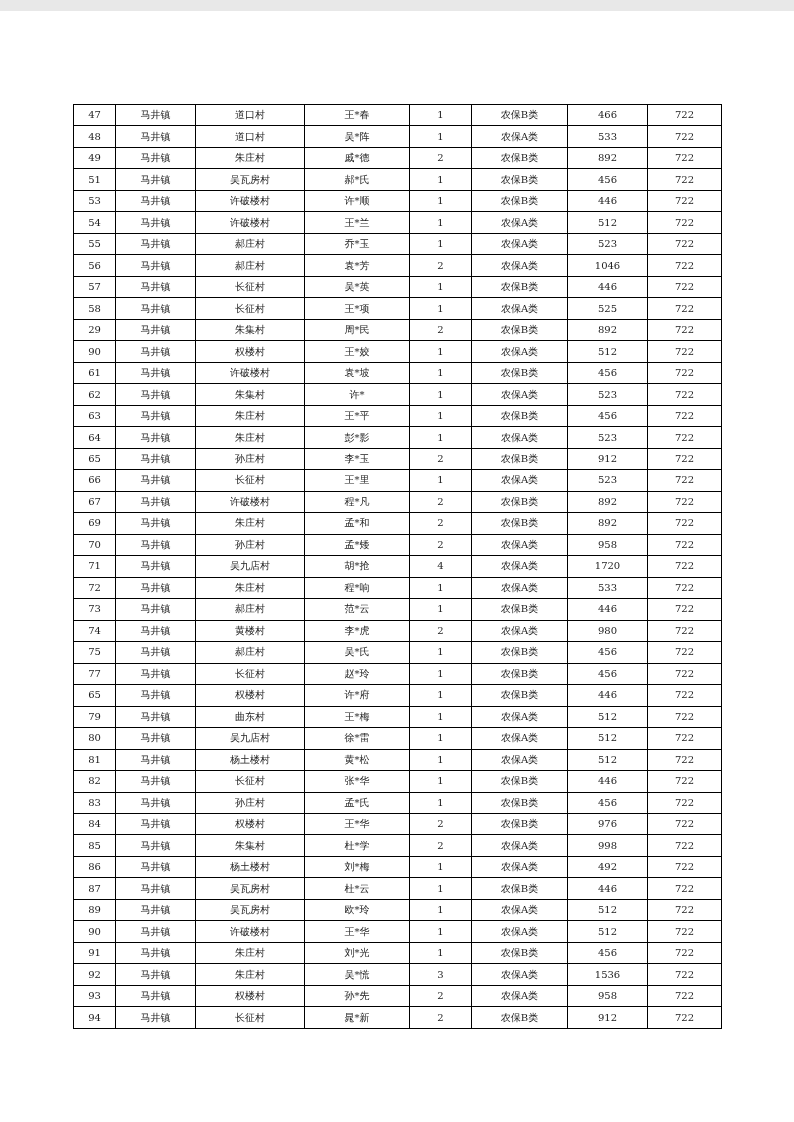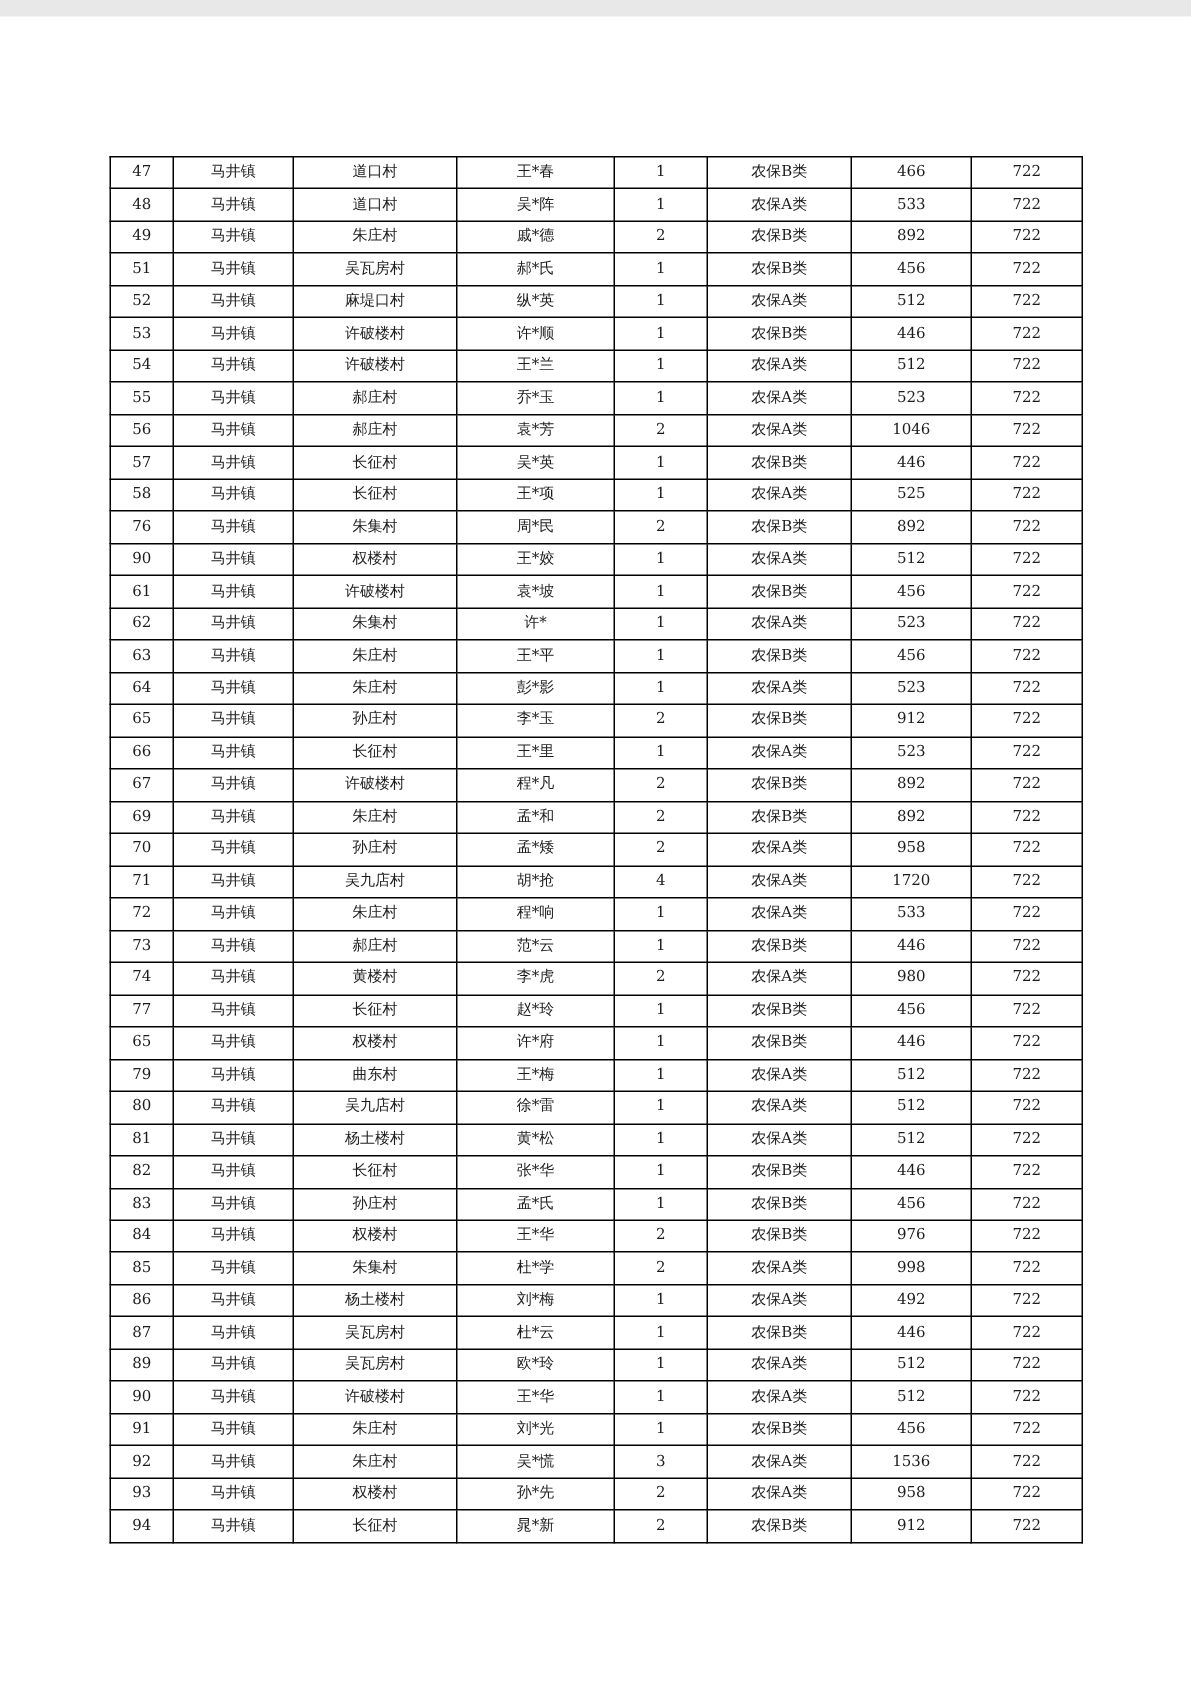--- a/index.html
+++ b/index.html
@@ -89,30 +89,20 @@
           <td>51</td>
           <td>马井镇</td>
           <td>吴瓦房村</td>
           <td>郝*氏</td>
           <td>1</td>
           <td>农保B类</td>
           <td>456</td>
           <td>722</td>
         </tr>
         <tr>
-          <td>52</td>
-          <td>马井镇</td>
-          <td>麻堤口村</td>
-          <td>纵*英</td>
-          <td>1</td>
-          <td>农保A类</td>
-          <td>512</td>
-          <td>722</td>
-        </tr>
-        <tr>
           <td>53</td>
           <td>马井镇</td>
           <td>许破楼村</td>
           <td>许*顺</td>
           <td>1</td>
           <td>农保B类</td>
           <td>446</td>
           <td>722</td>
         </tr>
         <tr>
@@ -159,21 +149,21 @@
           <td>58</td>
           <td>马井镇</td>
           <td>长征村</td>
           <td>王*项</td>
           <td>1</td>
           <td>农保A类</td>
           <td>525</td>
           <td>722</td>
         </tr>
         <tr>
-          <td>76</td>
+          <td>29</td>
           <td>马井镇</td>
           <td>朱集村</td>
           <td>周*民</td>
           <td>2</td>
           <td>农保B类</td>
           <td>892</td>
           <td>722</td>
         </tr>
         <tr>
           <td>90</td>
@@ -306,20 +296,30 @@
           <td>722</td>
         </tr>
         <tr>
           <td>74</td>
           <td>马井镇</td>
           <td>黄楼村</td>
           <td>李*虎</td>
           <td>2</td>
           <td>农保A类</td>
           <td>980</td>
+          <td>722</td>
+        </tr>
+        <tr>
+          <td>75</td>
+          <td>马井镇</td>
+          <td>郝庄村</td>
+          <td>吴*氏</td>
+          <td>1</td>
+          <td>农保B类</td>
+          <td>456</td>
           <td>722</td>
         </tr>
         <tr>
           <td>77</td>
           <td>马井镇</td>
           <td>长征村</td>
           <td>赵*玲</td>
           <td>1</td>
           <td>农保B类</td>
           <td>456</td>

